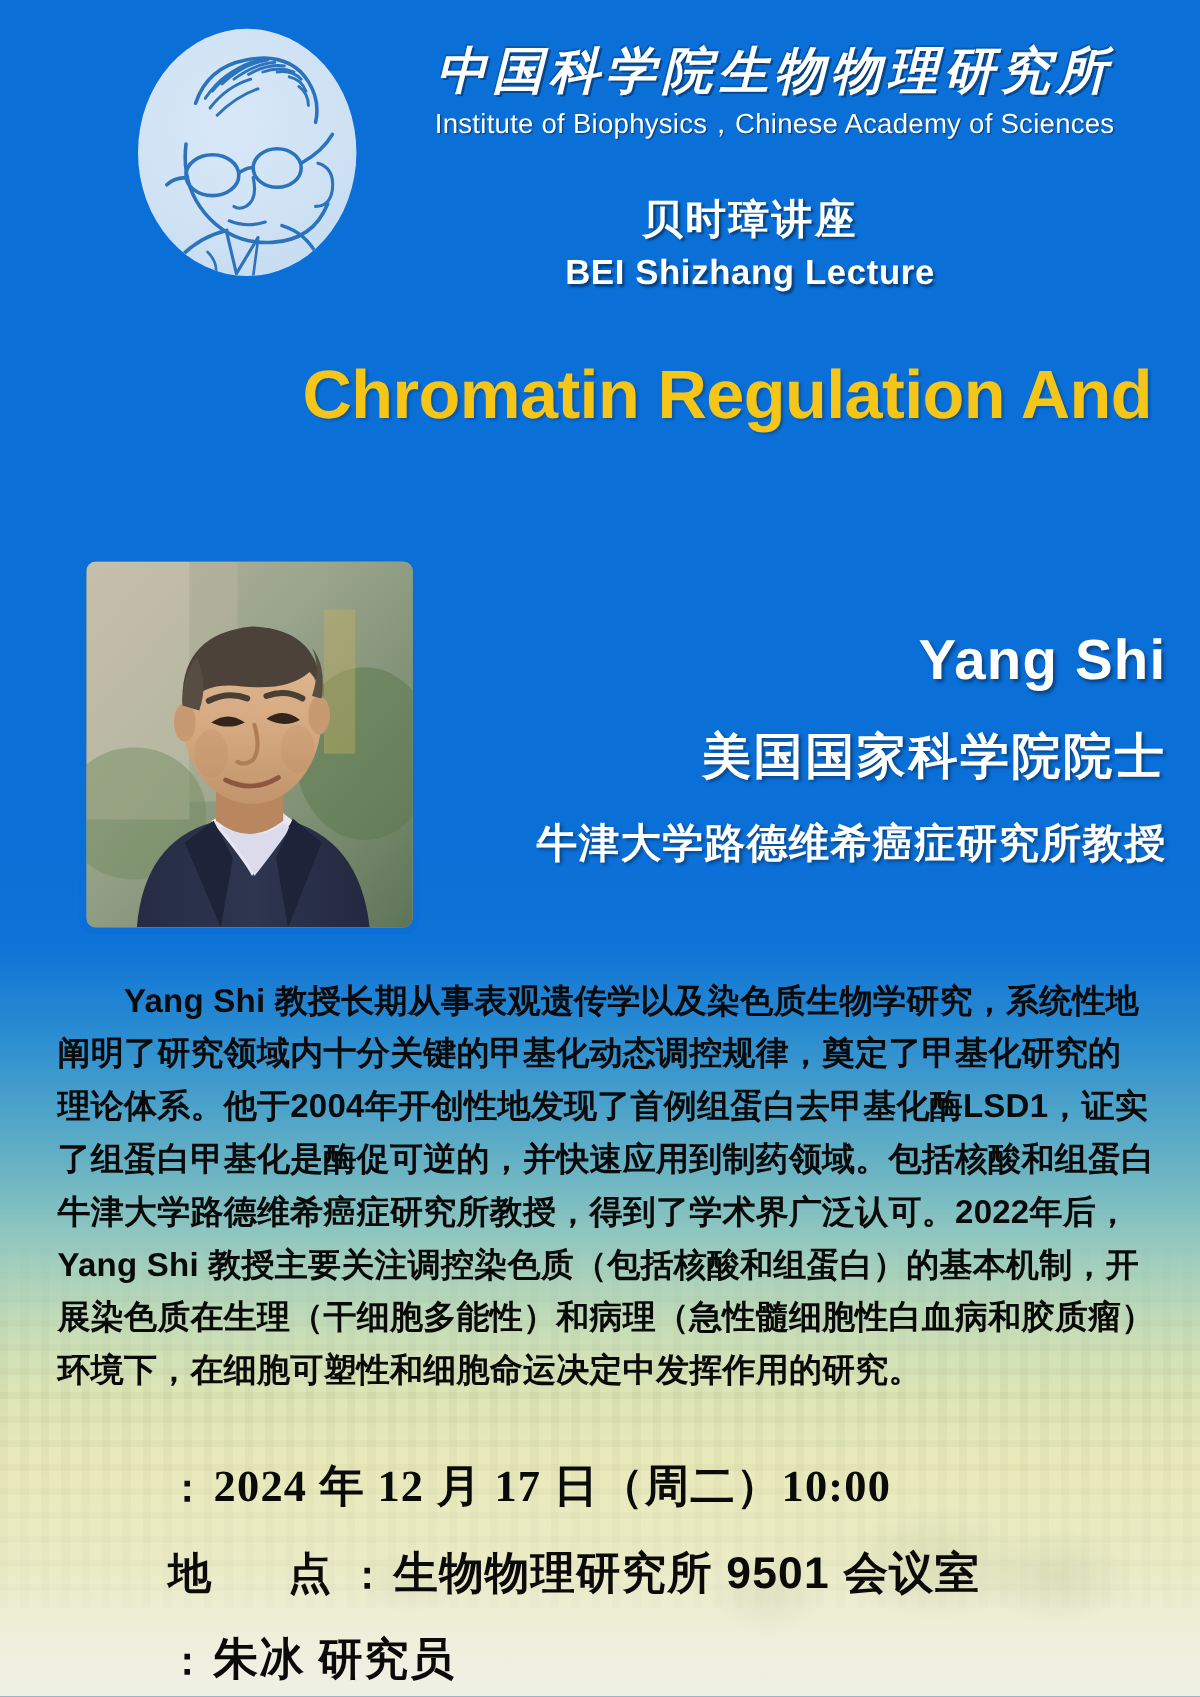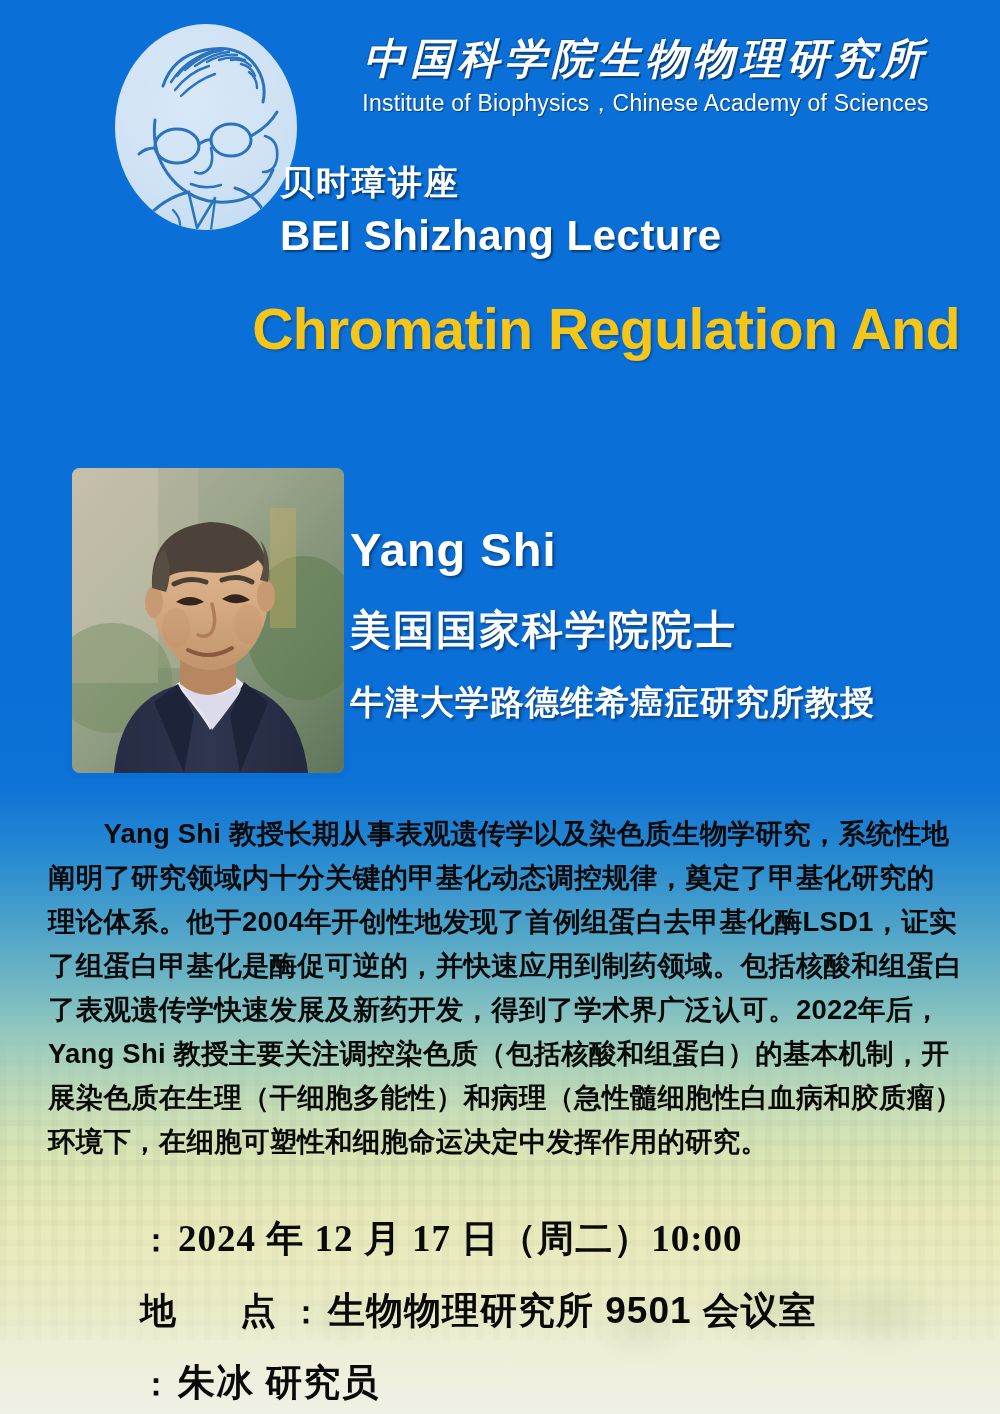--- a/index.html
+++ b/index.html
@@ -119,32 +119,32 @@
     letter-spacing: .2px;
     text-shadow: 1px 1px 1px rgba(0,0,0,.45);
     white-space: nowrap;
   }
 
   
   .series {
     position: absolute;
     left: 280px; right: 30px;
     top: 160px;
-    text-align: left;
+    text-align: center;
     color: #ffffff;
   }
   .series-cn {
     font-size: 34px;
     font-weight: bold;
     letter-spacing: 2px;
     text-shadow: 2px 2px 2px rgba(0,0,0,.45);
   }
   .series-en {
     margin-top: 6px;
-    font-size: 42px;
+    font-size: 29px;
     font-weight: bold;
     letter-spacing: .5px;
     text-shadow: 2px 2px 2px rgba(0,0,0,.45);
   }
 
   
   .talk-title {
     position: absolute;
     left: 40px; right: 40px;
     top: 292px;
@@ -167,21 +167,21 @@
     border-radius: 14px;
     overflow: hidden;
     background: #8c9a86;
   }
   .photo-frame svg { display:block; width:100%; height:100%; }
 
   .speaker-info {
     position: absolute;
     left: 350px; right: 28px;
     top: 522px;
-    text-align: left;
+    text-align: right;
     color: #ffffff;
   }
   .speaker-name {
     font-size: 47px;
     font-weight: bold;
     letter-spacing: 1px;
     text-shadow: 2px 2px 3px rgba(0,0,0,.4);
   }
   .speaker-aff1 {
     margin-top: 26px;
@@ -387,21 +387,21 @@
     <div class="speaker-name">Yang Shi</div>
     <div class="speaker-aff1">美国国家科学院院士</div>
     <div class="speaker-aff2">牛津大学路德维希癌症研究所教授</div>
   </div>
 
   <div class="bio">
     <span class="line">　　Yang  Shi  教授长期从事表观遗传学以及染色质生物学研究，系统性地</span>
     <span class="line">阐明了研究领域内十分关键的甲基化动态调控规律，奠定了甲基化研究的</span>
     <span class="line">理论体系。他于2004年开创性地发现了首例组蛋白去甲基化酶LSD1，证实</span>
     <span class="line">了组蛋白甲基化是酶促可逆的，并快速应用到制药领域。包括核酸和组蛋白</span>
-    <span class="line">了表观遗传学快速发展及新药开发，得到了学术界广泛认可。2022年后，</span>
+    <span class="line">牛津大学路德维希癌症研究所教授，得到了学术界广泛认可。2022年后，</span>
     <span class="line">Yang  Shi  教授主要关注调控染色质（包括核酸和组蛋白）的基本机制，开</span>
     <span class="line">展染色质在生理（干细胞多能性）和病理（急性髓细胞性白血病和胶质瘤）</span>
     <span class="line">环境下，在细胞可塑性和细胞命运决定中发挥作用的研究。</span>
   </div>
 
   <div class="details">
 
     <div class="detail-row">
       <span class="detail-colon">：</span>
       <span class="detail-value">2024 年 12 月 17 日（周二）10:00</span>

